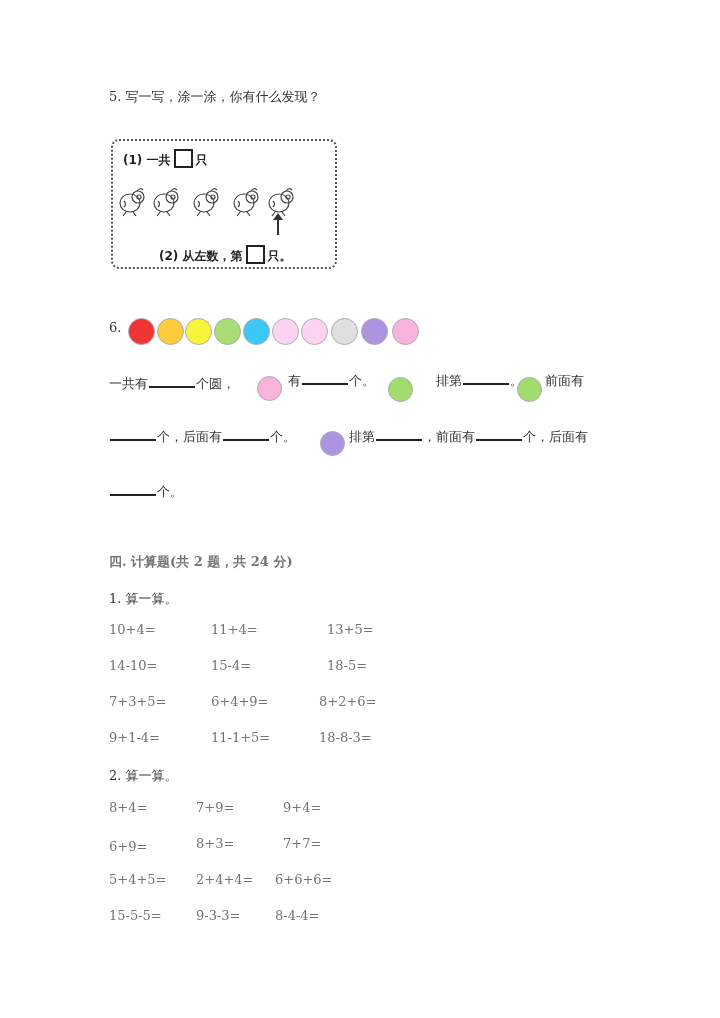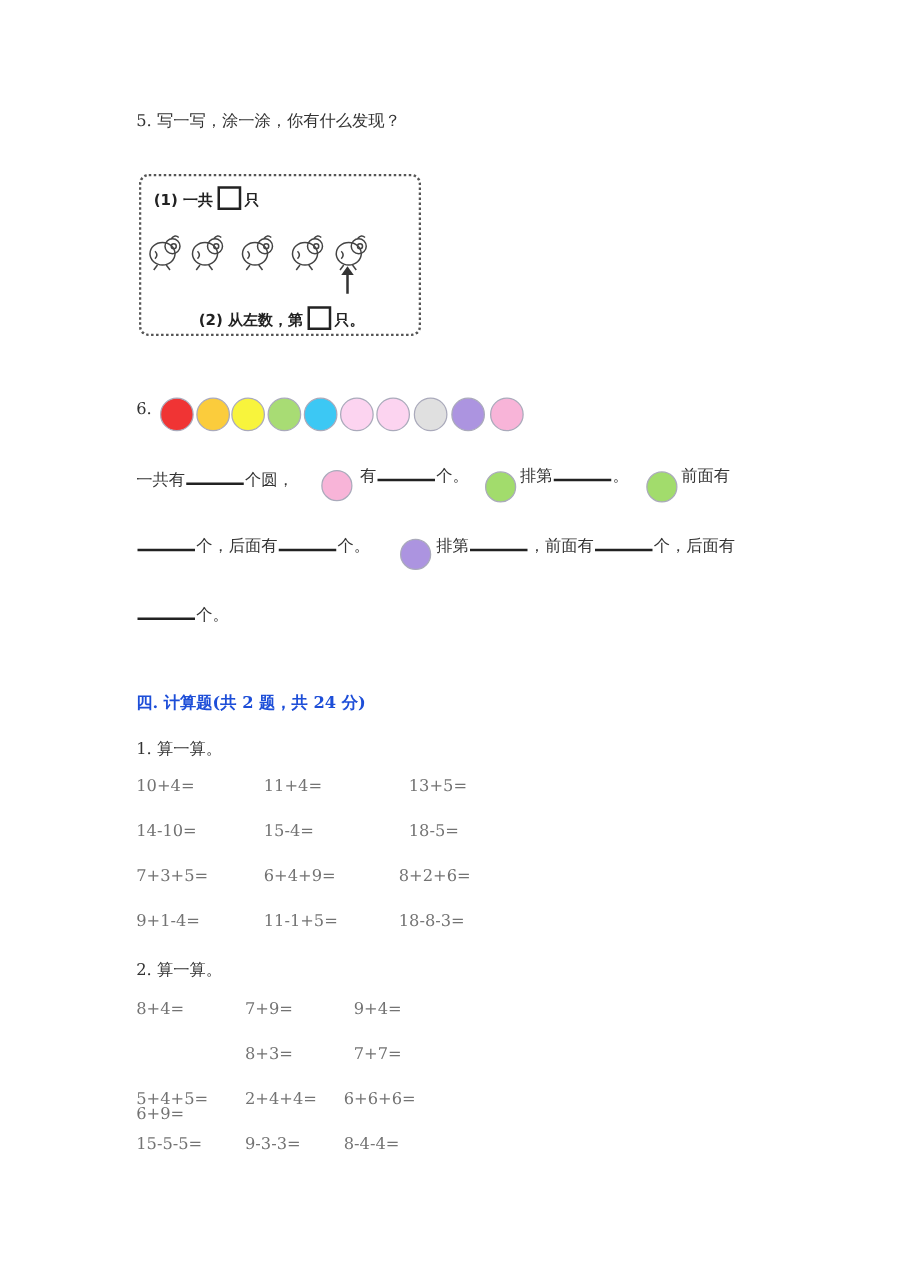--- a/index.html
+++ b/index.html
@@ -9,21 +9,21 @@
   .q-title{font-size:13px;}
   .fig-box{position:absolute;left:111px;top:139px;width:226px;height:130px;
            border:2px dotted #555;border-radius:8px;box-sizing:border-box;}
   .fig-text{position:absolute;font-weight:bold;font-size:12px;color:#222;font-family:"DejaVu Sans",sans-serif;}
   .sq{display:inline-block;width:15px;height:15px;border:2px solid #222;vertical-align:-4px;margin:0 3px;}
   .chick{position:absolute;top:185px;width:34px;height:34px;}
   .arrow{position:absolute;left:277px;top:219px;width:2px;height:16px;background:#333;}
   .arrow:before{content:"";position:absolute;left:-4px;top:-6px;border-left:5px solid transparent;border-right:5px solid transparent;border-bottom:7px solid #333;}
   .circ{position:absolute;width:25px;height:25px;border-radius:50%;box-sizing:border-box;border:1px solid #aab;}
   .blank{display:inline-block;width:46px;border-bottom:2px solid #222;height:10px;vertical-align:0px;margin:0 1px;}
-  .heading{font-weight:bold;font-size:13px;color:#1d4ed8;}
+  .heading{font-weight:bold;font-size:13px;color:#737373;}
   .calc{font-size:13px;color:#737373;}
 </style>
 </head>
 <body>
 
 <div class="abs q-title" style="left:109px;top:88px;">5. 写一写，涂一涂，你有什么发现？</div>
 
 <div class="fig-box">
   <div class="fig-text" style="left:10px;top:8px;">
     <span>(1) 一共</span><span class="sq"></span><span>只</span>
@@ -100,21 +100,21 @@
   </div>
 
 <div class="abs" style="left:109px;top:375px;">
   <span>一共有</span><span class="blank"></span><span>个圆，</span>
 </div>
 <div class="circ" style="left:257px;top:376px;background:#f8b4d8;"></div>
 <div class="abs" style="left:288px;top:372px;">
   <span>有</span><span class="blank"></span><span>个。</span>
 </div>
 <div class="circ" style="left:388px;top:377px;background:#a2dc6c;"></div>
-<div class="abs" style="left:416px;top:372px;">
+<div class="abs" style="left:436px;top:372px;">
   <span>排第</span><span class="blank"></span><span>。</span>
 </div>
 <div class="circ" style="left:517px;top:377px;background:#a2dc6c;"></div>
 <div class="abs" style="left:545px;top:372px;">前面有</div>
 
 <div class="abs" style="left:109px;top:428px;">
   <span class="blank"></span><span>个，后面有</span><span class="blank"></span><span>个。</span>
 </div>
 <div class="circ" style="left:320px;top:431px;background:#ac94e0;"></div>
 <div class="abs" style="left:349px;top:428px;">
@@ -139,21 +139,21 @@
     <div class="abs calc" style="left: 319px; top: 694px;">8+2+6=</div>
     <div class="abs calc" style="left: 109px; top: 730px;">9+1-4=</div>
     <div class="abs calc" style="left: 211px; top: 730px;">11-1+5=</div>
     <div class="abs calc" style="left: 319px; top: 730px;">18-8-3=</div>
   </div>
 <div class="abs q-title" style="left:109px;top:767px;">2. 算一算。</div>
 <div id="q2-grid">
     <div class="abs calc" style="left: 109px; top: 800px;">8+4=</div>
     <div class="abs calc" style="left: 196px; top: 800px;">7+9=</div>
     <div class="abs calc" style="left: 283px; top: 800px;">9+4=</div>
-    <div class="abs calc" style="left: 109px; top: 884px;">6+9=</div>
+    <div class="abs calc" style="left: 109px; top: 839px;">6+9=</div>
     <div class="abs calc" style="left: 196px; top: 836px;">8+3=</div>
     <div class="abs calc" style="left: 283px; top: 836px;">7+7=</div>
     <div class="abs calc" style="left: 109px; top: 872px;">5+4+5=</div>
     <div class="abs calc" style="left: 196px; top: 872px;">2+4+4=</div>
     <div class="abs calc" style="left: 275px; top: 872px;">6+6+6=</div>
     <div class="abs calc" style="left: 109px; top: 908px;">15-5-5=</div>
     <div class="abs calc" style="left: 196px; top: 908px;">9-3-3=</div>
     <div class="abs calc" style="left: 275px; top: 908px;">8-4-4=</div>
   </div>
 

